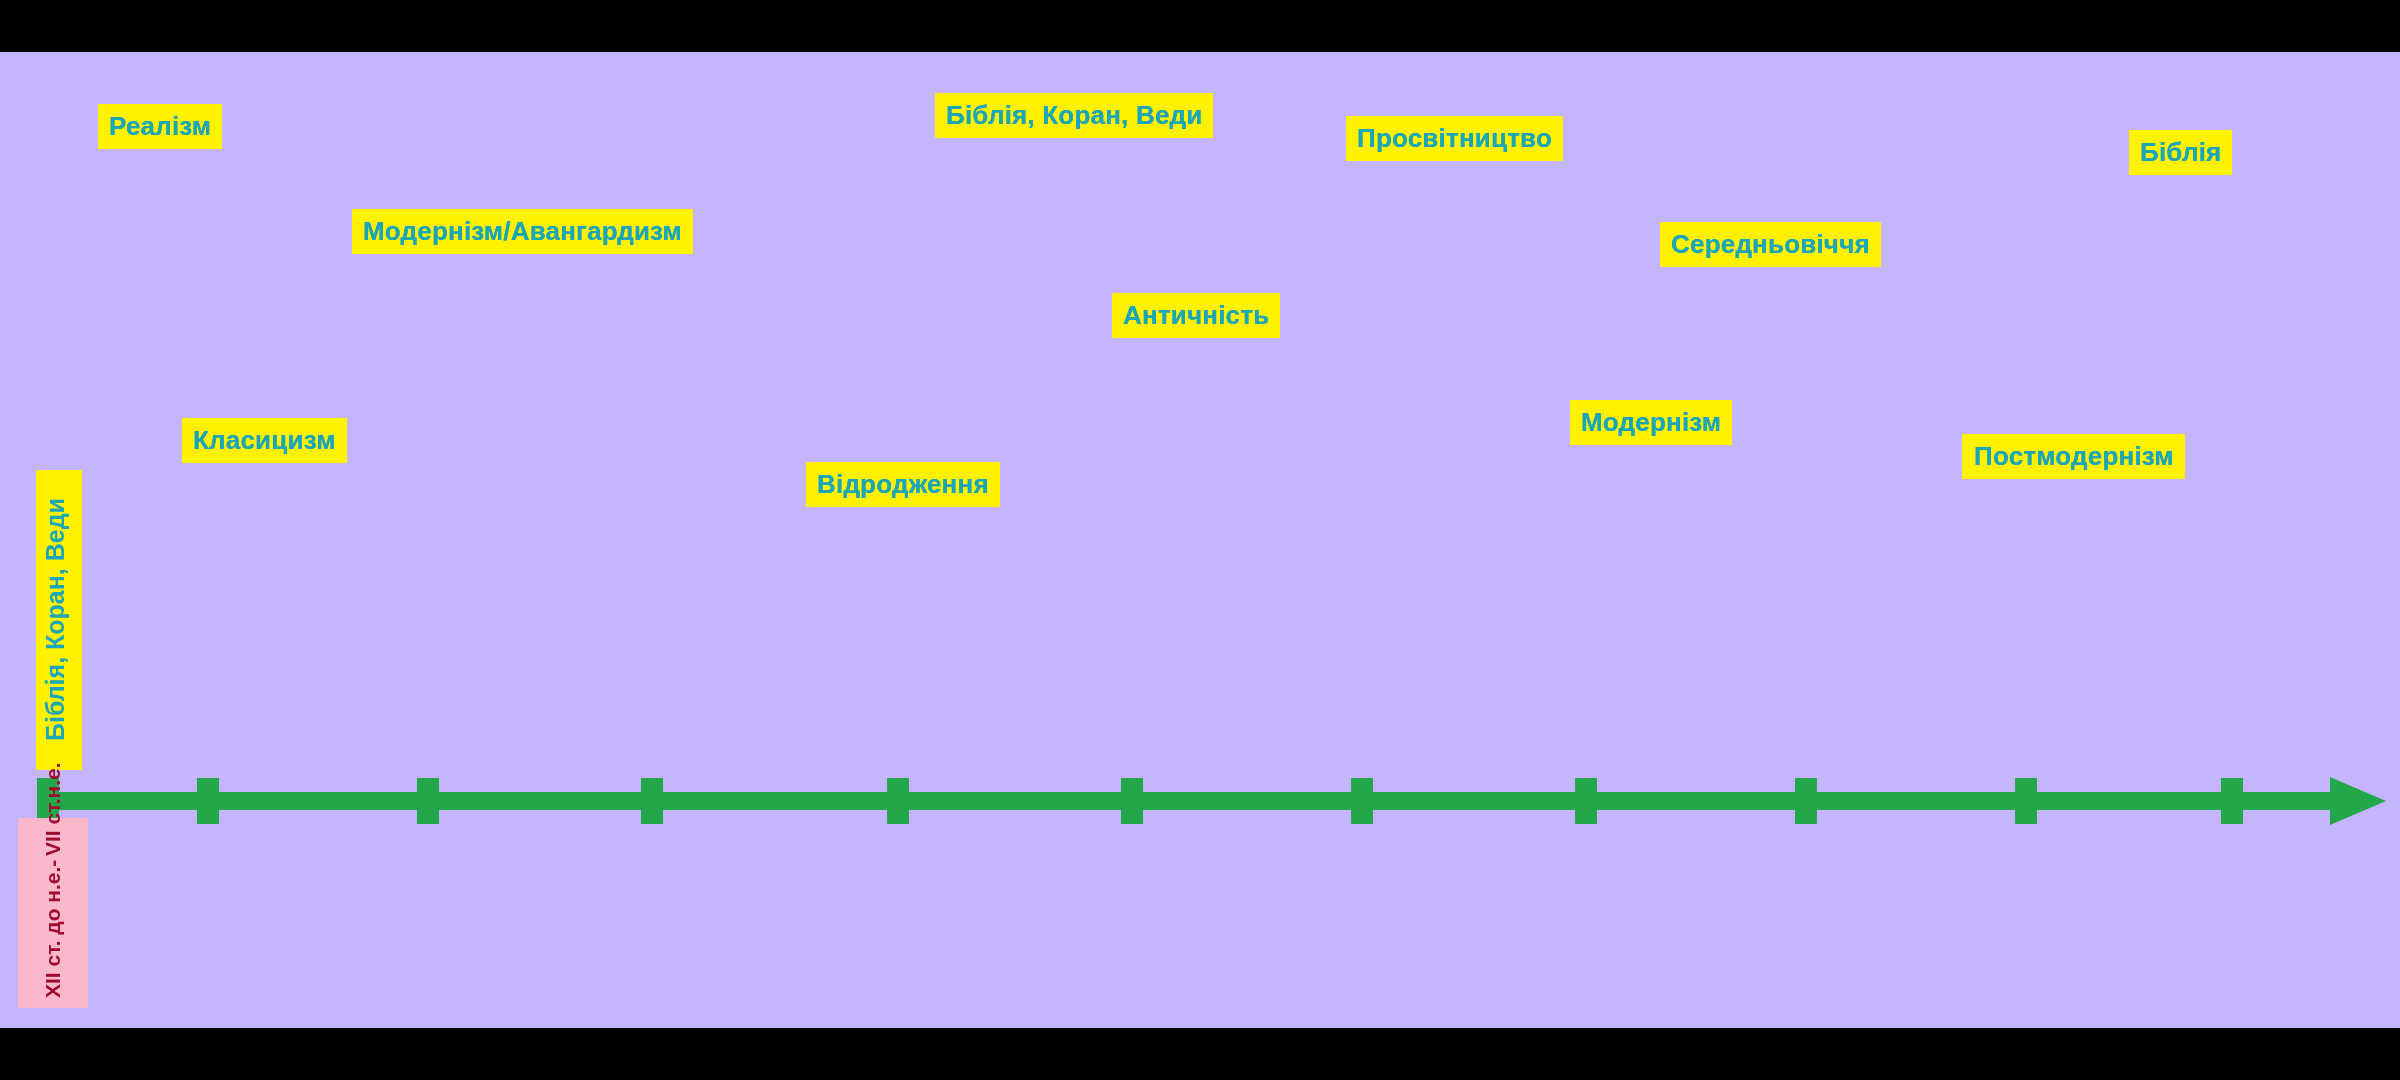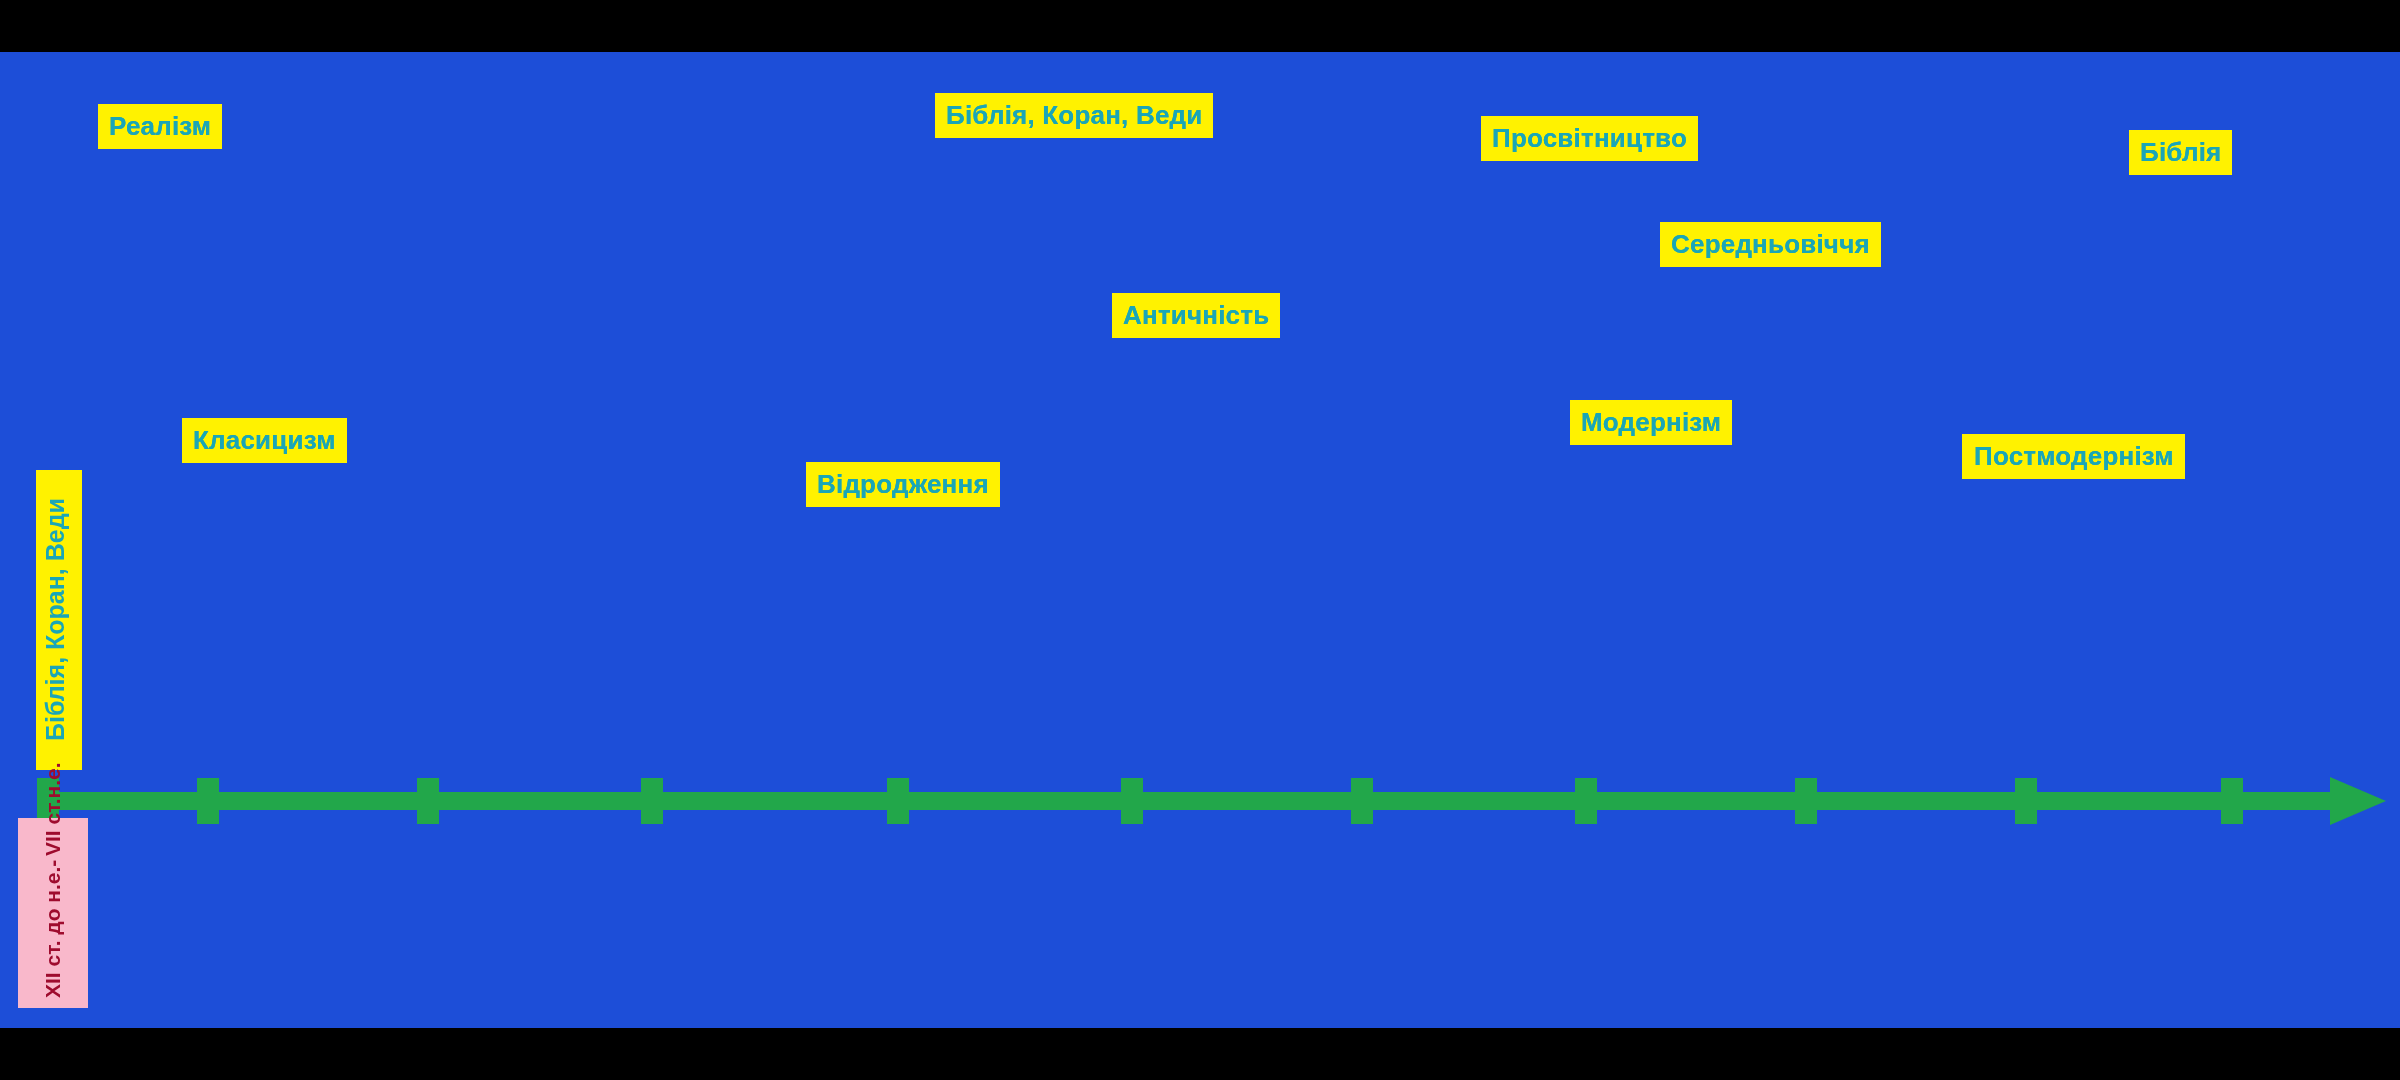--- a/index.html
+++ b/index.html
@@ -130,41 +130,42 @@
     border-left: 56px solid #22A74A;
   }
 </style>
 </head>
 <body>
 
 <div id="stage">
 
   <div class="bar-top" style="height: 52px; background: rgb(0, 0, 0);"></div>
 
-  <div id="canvas" style="top: 52px; height: 976px; background: #1d4ed8;">
+  <div id="canvas" style="top: 52px; height: 976px; background: #c4b5fd;">
 
     <div id="axis-wrap">
       <div class="axis-line" style="left: 48px; top: 740px; width: 2282px; background: rgb(34, 167, 74);"></div>
       <div class="tick" style="left: 37px; top: 726px; background: rgb(34, 167, 74);"></div>
       <div class="tick" style="left: 197px; top: 726px; background: rgb(34, 167, 74);"></div>
       <div class="tick" style="left: 417px; top: 726px; background: rgb(34, 167, 74);"></div>
       <div class="tick" style="left: 641px; top: 726px; background: rgb(34, 167, 74);"></div>
       <div class="tick" style="left: 887px; top: 726px; background: rgb(34, 167, 74);"></div>
       <div class="tick" style="left: 1121px; top: 726px; background: rgb(34, 167, 74);"></div>
       <div class="tick" style="left: 1351px; top: 726px; background: rgb(34, 167, 74);"></div>
       <div class="tick" style="left: 1575px; top: 726px; background: rgb(34, 167, 74);"></div>
       <div class="tick" style="left: 1795px; top: 726px; background: rgb(34, 167, 74);"></div>
       <div class="tick" style="left: 2015px; top: 726px; background: rgb(34, 167, 74);"></div>
       <div class="tick" style="left: 2221px; top: 726px; background: rgb(34, 167, 74);"></div>
       <div class="arrowhead" style="left: 2330px; top: 725px; border-left-color: rgb(34, 167, 74);"></div>
     </div>
 
     <div class="chip" style="left: 98px; top: 52px; background: rgb(255, 242, 0); color: rgb(26, 166, 183);">Реалізм</div>
+    <div class="chip" style="left: 352px; top: 157px; background: rgb(255, 242, 0); color: rgb(26, 166, 183);">Модернізм/Авангардизм</div>
     <div class="chip" style="left: 935px; top: 41px; background: rgb(255, 242, 0); color: rgb(26, 166, 183);">Біблія, Коран, Веди</div>
-    <div class="chip" style="left: 1481px; top: 64px; background: rgb(255, 242, 0); color: rgb(26, 166, 183);">Просвітництво</div>
+    <div class="chip" style="left: 1346px; top: 64px; background: rgb(255, 242, 0); color: rgb(26, 166, 183);">Просвітництво</div>
     <div class="chip" style="left: 2129px; top: 78px; background: rgb(255, 242, 0); color: rgb(26, 166, 183);">Біблія</div>
     <div class="chip" style="left: 1660px; top: 170px; background: rgb(255, 242, 0); color: rgb(26, 166, 183);">Середньовіччя</div>
     <div class="chip" style="left: 1112px; top: 241px; background: rgb(255, 242, 0); color: rgb(26, 166, 183);">Античність</div>
     <div class="chip" style="left: 182px; top: 366px; background: rgb(255, 242, 0); color: rgb(26, 166, 183);">Класицизм</div>
     <div class="chip" style="left: 806px; top: 366px; background: rgb(255, 242, 0); color: rgb(26, 166, 183); margin-top: 44px;">Відродження</div>
     <div class="chip" style="left: 1570px; top: 348px; background: rgb(255, 242, 0); color: rgb(26, 166, 183);">Модернізм</div>
     <div class="chip" style="left: 1962px; top: 382px; background: rgb(255, 242, 0); color: rgb(26, 166, 183); padding-left: 12px;">Постмодернізм</div>
 
     <div class="chip-vertical" style="left: 36px; top: 418px; width: 46px; height: 300px; background: rgb(255, 242, 0); color: rgb(26, 166, 183);">Біблія, Коран, Веди</div>
 

